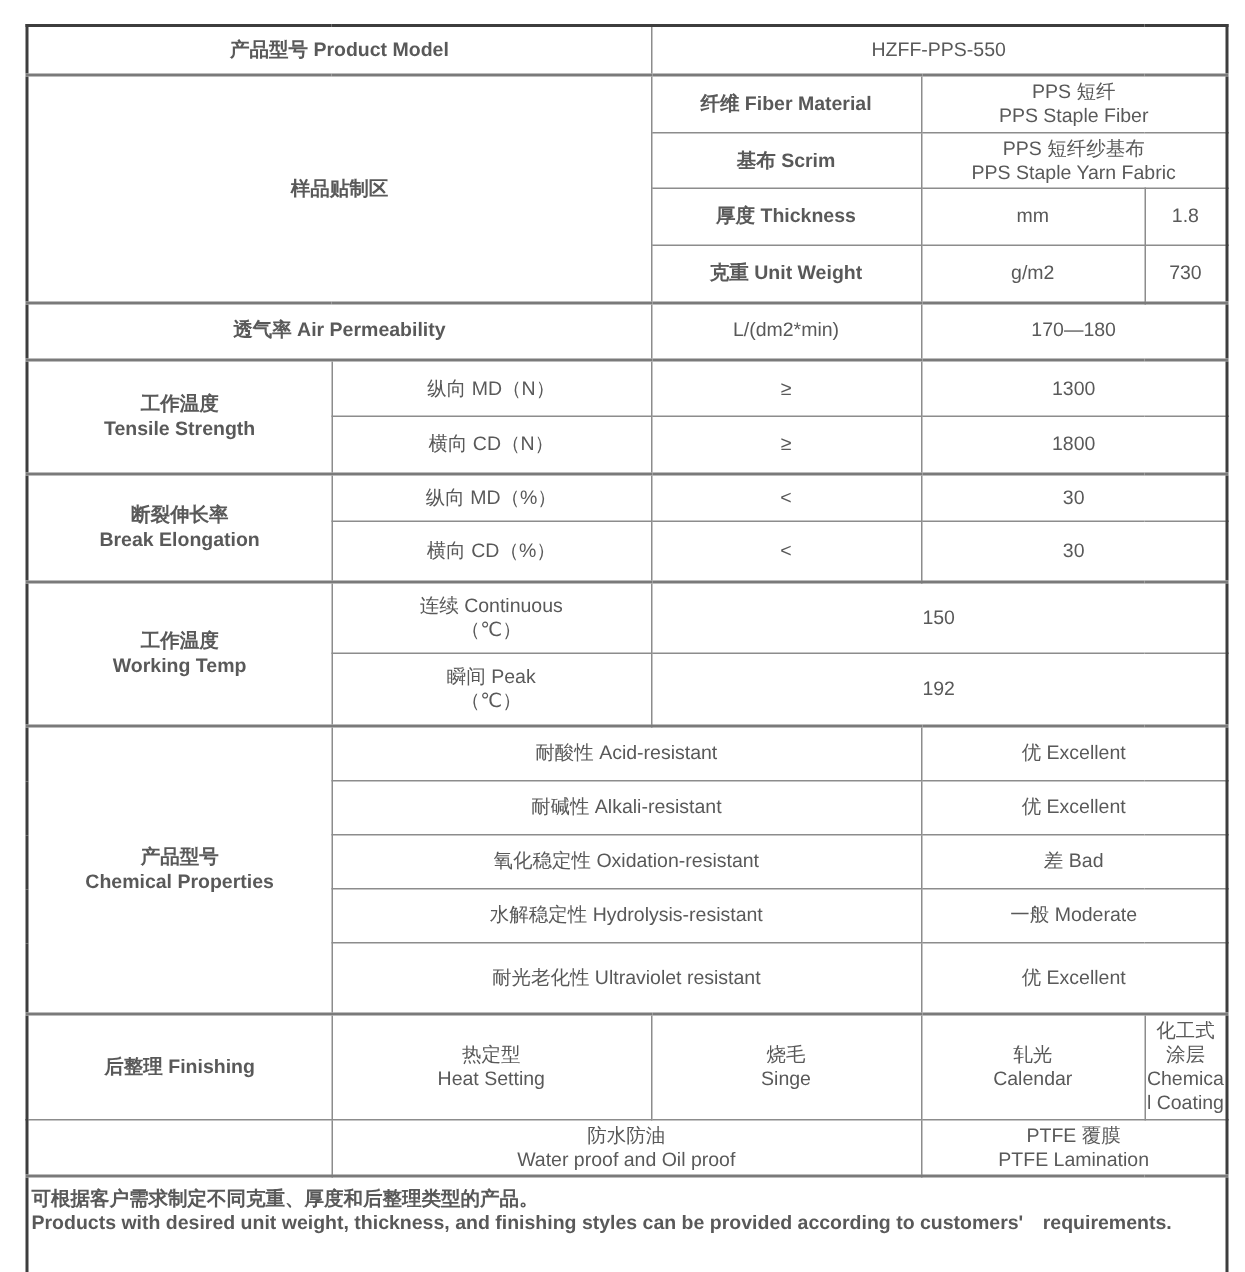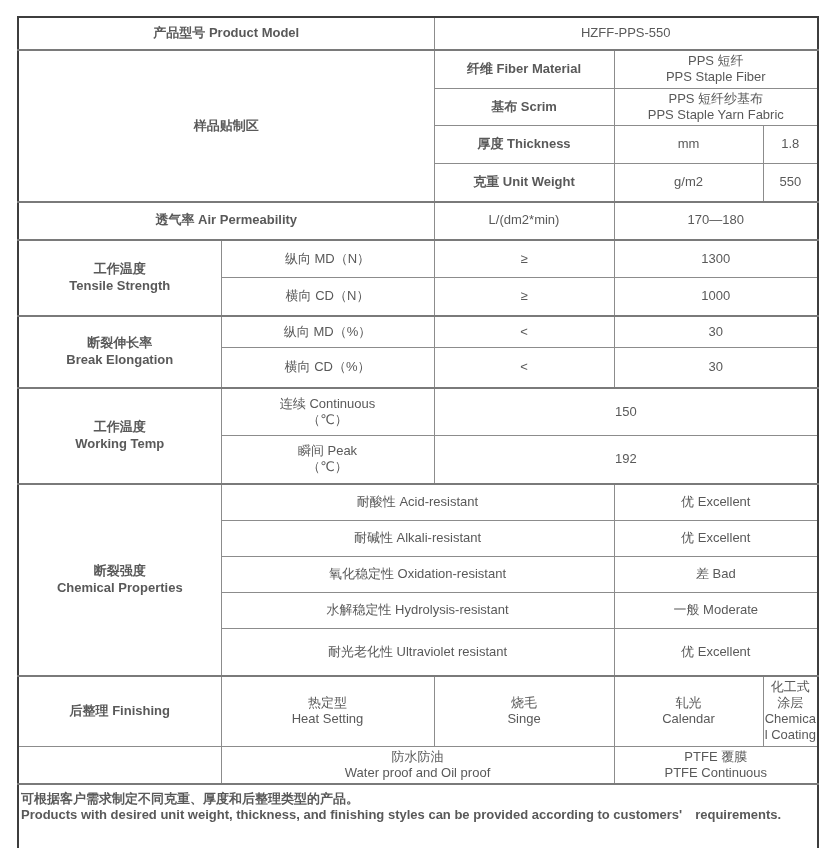--- a/index.html
+++ b/index.html
@@ -73,42 +73,42 @@
       </td>
     </tr>
     <tr style="height:38px">
       <td class="b">厚度 Thickness</td>
       <td>mm</td>
       <td>1.8</td>
     </tr>
     <tr style="height:38px">
       <td class="b">克重 Unit Weight</td>
       <td>g/m2</td>
-      <td>550</td>
+      <td>730</td>
     </tr>
 
     <tr class="grp" style="height:38px">
       <td colspan="2" class="b">透气率 Air Permeability</td>
       <td>L/(dm2*min)</td>
       <td colspan="2">170—180</td>
     </tr>
 
     <tr class="grp" style="height:38px">
       <td rowspan="2" class="b two">
         <span>工作温度</span>
         <span>Tensile Strength</span>
       </td>
       <td>纵向 MD（N）</td>
       <td>≥</td>
       <td colspan="2">1300</td>
     </tr>
     <tr style="height:38px">
       <td>横向 CD（N）</td>
       <td>≥</td>
-      <td colspan="2">1000</td>
+      <td colspan="2">1800</td>
     </tr>
 
     <tr class="grp" style="height:32px">
       <td rowspan="2" class="b two">
         <span>断裂伸长率</span>
         <span>Break Elongation</span>
       </td>
       <td>纵向 MD（%）</td>
       <td>&lt;</td>
       <td colspan="2">30</td>
@@ -133,21 +133,21 @@
     <tr style="height:48px">
       <td class="two">
         <span>瞬间 Peak</span>
         <span>（℃）</span>
       </td>
       <td colspan="3">192</td>
     </tr>
 
     <tr class="grp" style="height:37px">
       <td rowspan="5" class="b two">
-        <span>断裂强度</span>
+        <span>产品型号</span>
         <span>Chemical Properties</span>
       </td>
       <td colspan="2">耐酸性 Acid-resistant</td>
       <td colspan="2">优 Excellent</td>
     </tr>
     <tr style="height:36px">
       <td colspan="2">耐碱性 Alkali-resistant</td>
       <td colspan="2">优 Excellent</td>
     </tr>
     <tr style="height:36px">
@@ -184,21 +184,21 @@
     </tr>
 
     <tr style="height:32px">
       <td></td>
       <td colspan="2" class="two">
         <span>防水防油</span>
         <span>Water proof and Oil proof</span>
       </td>
       <td colspan="2" class="two">
         <span>PTFE 覆膜</span>
-        <span>PTFE Continuous</span>
+        <span>PTFE Lamination</span>
       </td>
     </tr>
 
     <tr class="grp footer-row" style="height:68px">
       <td colspan="5">
         <span class="nowrap">可根据客户需求制定不同克重、厚度和后整理类型的产品。</span>
         <span class="nowrap">Products with desired unit weight, thickness, and finishing styles can be provided according to customers'　requirements.</span>
       </td>
     </tr>
   </tbody>

